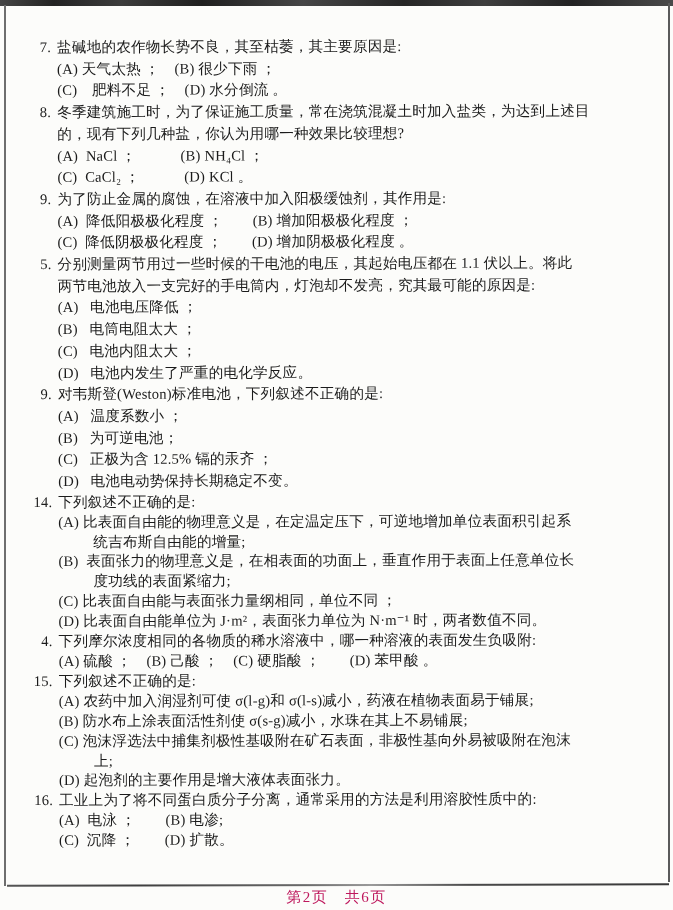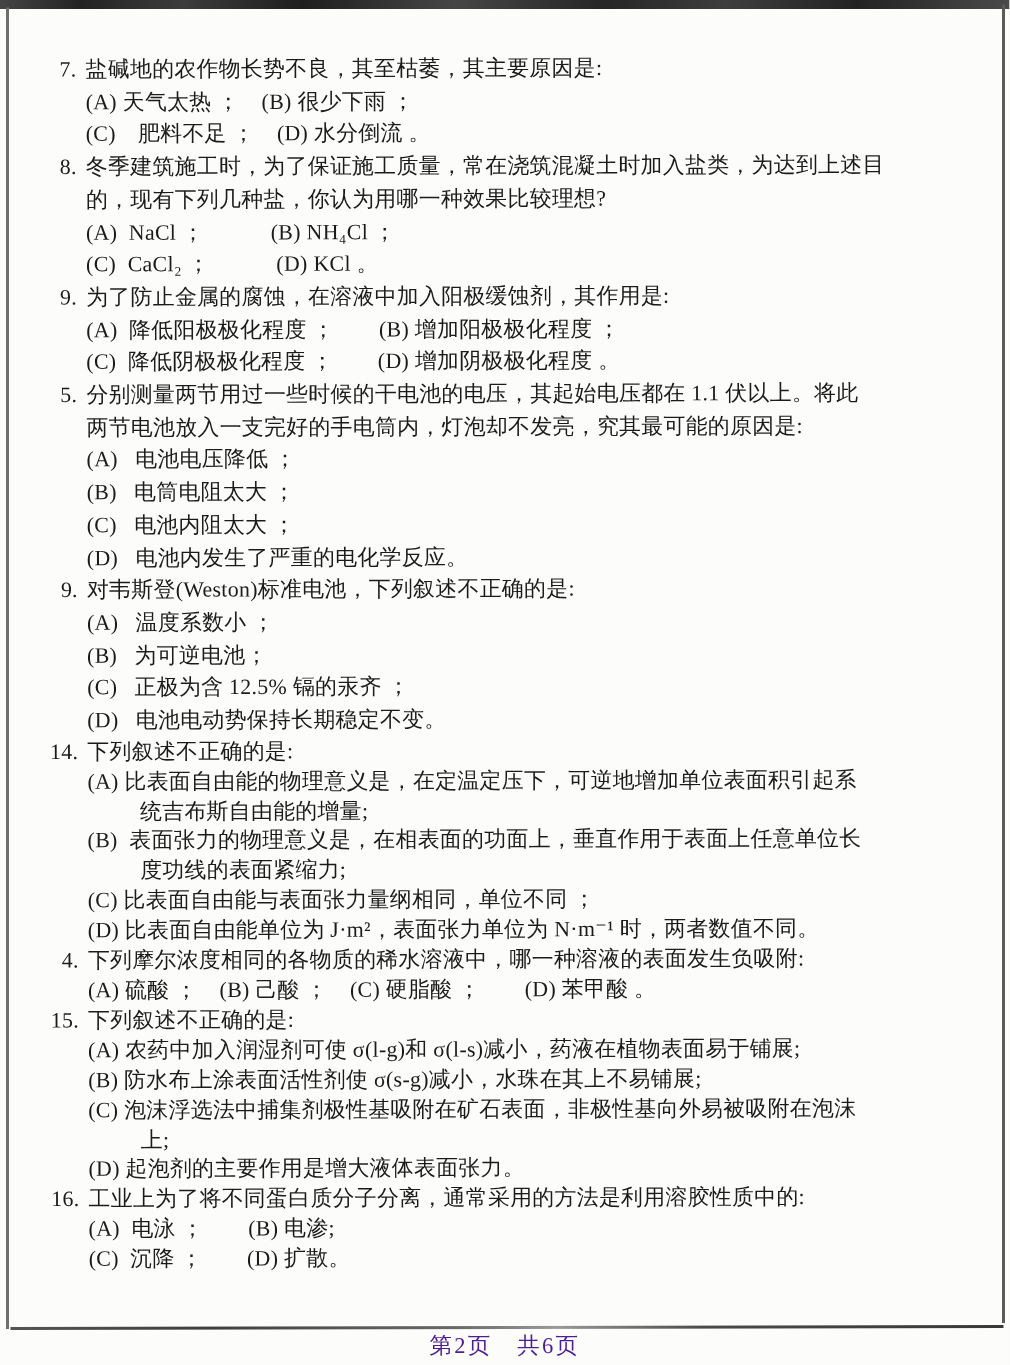--- a/index.html
+++ b/index.html
@@ -25,21 +25,21 @@
     position:absolute; right:3px; top:3px; height:879px; width:1.7px;
     background:#5a5a5a;
   }
   .footer-rule {
     position:absolute; left:7px; right:4px; top:884px; height:2.4px;
     background:linear-gradient(90deg,#555 0%,#3f3f3f 20%,#6a6a6a 45%,#9a9a9a 55%,#4a4a4a 70%,#383838 100%);
     transform:rotate(-0.12deg);
   }
   .footer {
     position:absolute; top:888px; left:0; width:100%;
-    text-align:center; font-size:15px; letter-spacing:1.5px; color:#4c1d95;
+    text-align:center; font-size:15px; letter-spacing:1.5px; color:#be185d;
   }
   
   .content {
     position:absolute; left:28px; top:37px; width:618px;
     transform:rotate(-0.15deg); transform-origin:top left;
   }
   .line {
     white-space:pre-wrap;
     font-size:14.6px; letter-spacing:0.2px; color:#1b1b1b;
   }

